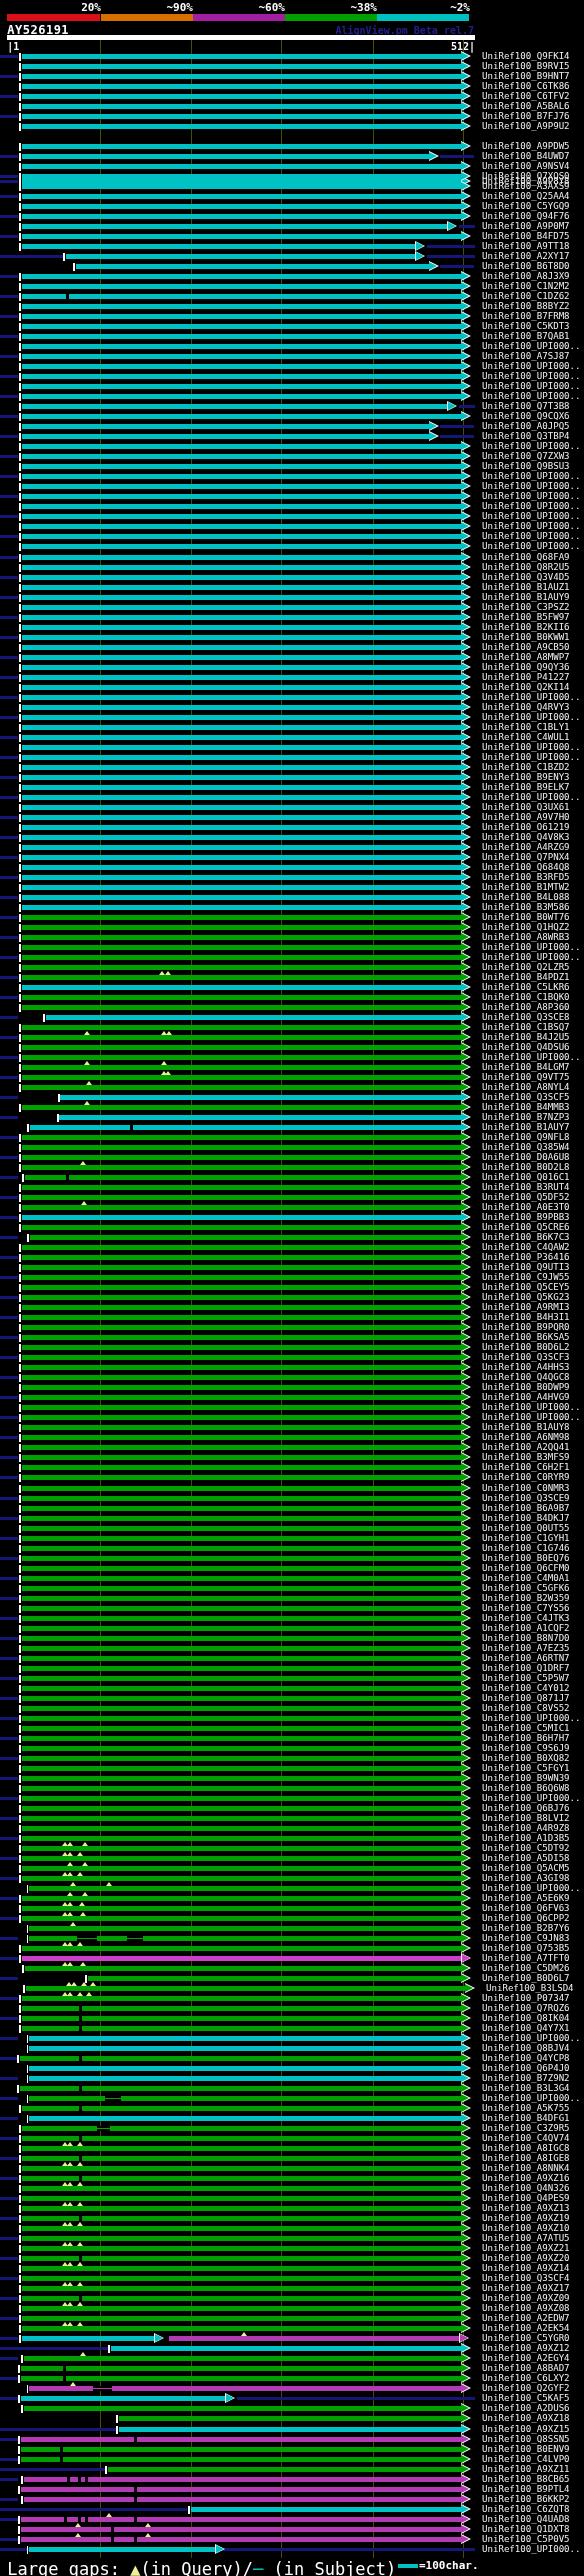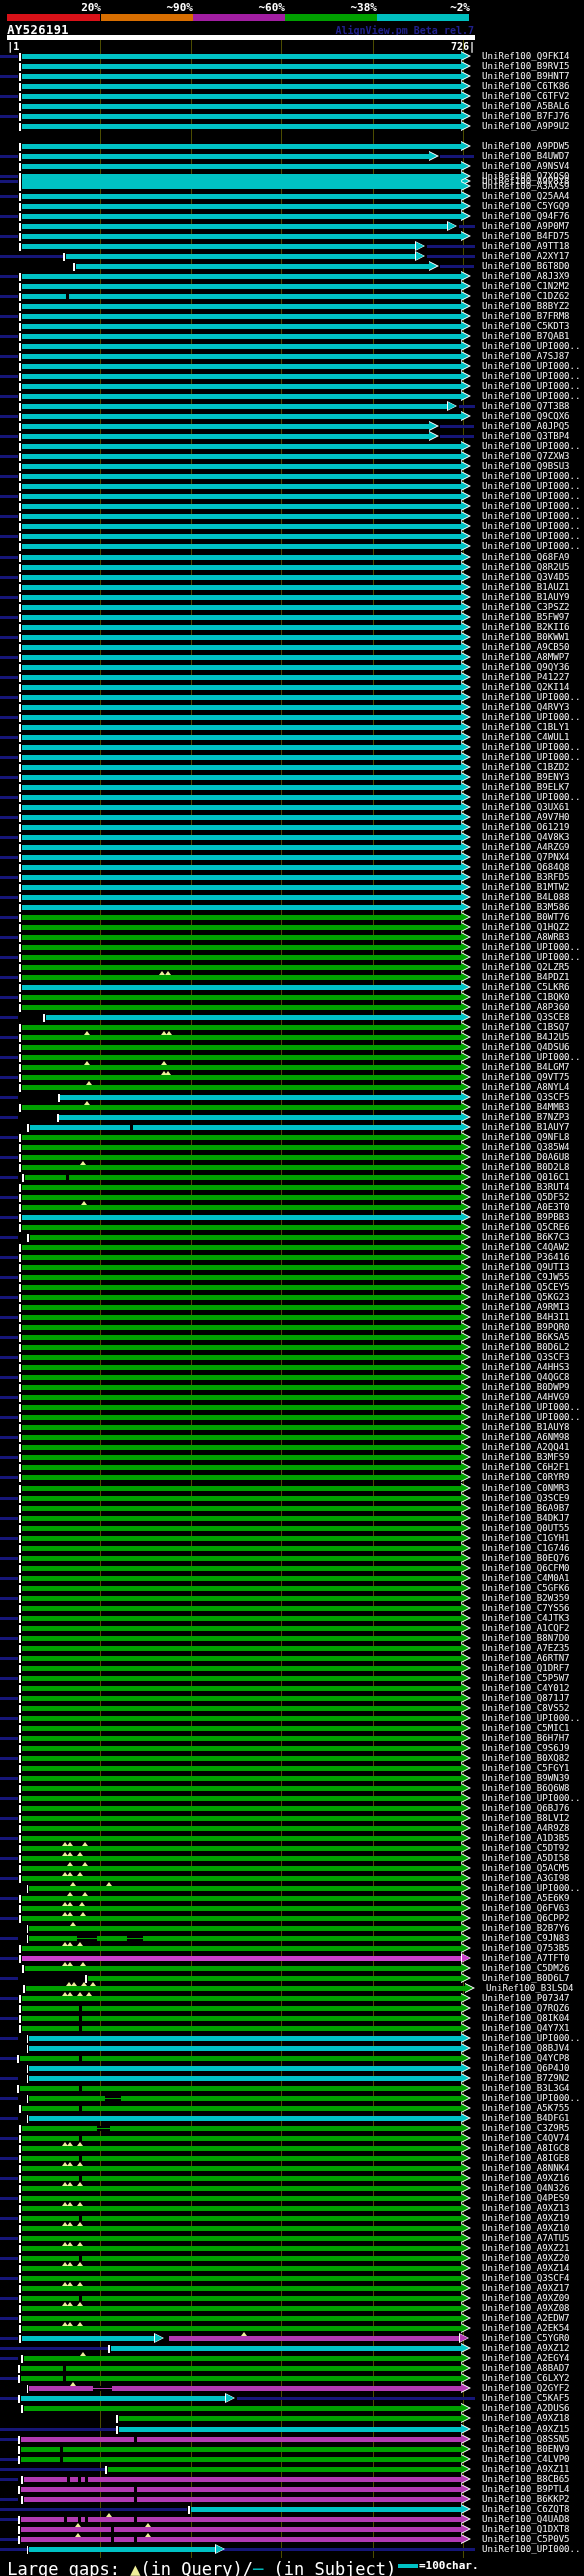--- a/index.html
+++ b/index.html
@@ -46,21 +46,21 @@
       <span class="pct" style="left: 101px;">20%</span>
       <span class="pct" style="left: 193px;">~90%</span>
       <span class="pct" style="left: 285px;">~60%</span>
       <span class="pct" style="left: 377px;">~38%</span>
       <span class="pct" style="left: 470px;">~2%</span>
     </div>
   <div id="title">AY526191</div>
   <div id="subtitle">AlignView.pm Beta rel.7</div>
   <div id="rulerbar"></div>
   <div class="rulertxt" style="left:7.3px">|1</div>
-  <div class="rulertxt" style="right:110px">726|</div>
+  <div class="rulertxt" style="right:110px">512|</div>
   <div id="gridlines">
       <div class="grid" style="left: 100px;"></div>
       <div class="grid" style="left: 191px;"></div>
       <div class="grid" style="left: 281px;"></div>
       <div class="grid" style="left: 373px;"></div>
       <div class="grid" style="left: 463px;"></div>
     </div>
   <div id="plot">
       <div class="row" style="left: 0px; width: 585px; top: 48px;">
         <div class="lead" style="left: 0px; width: 18.3px;"></div>

